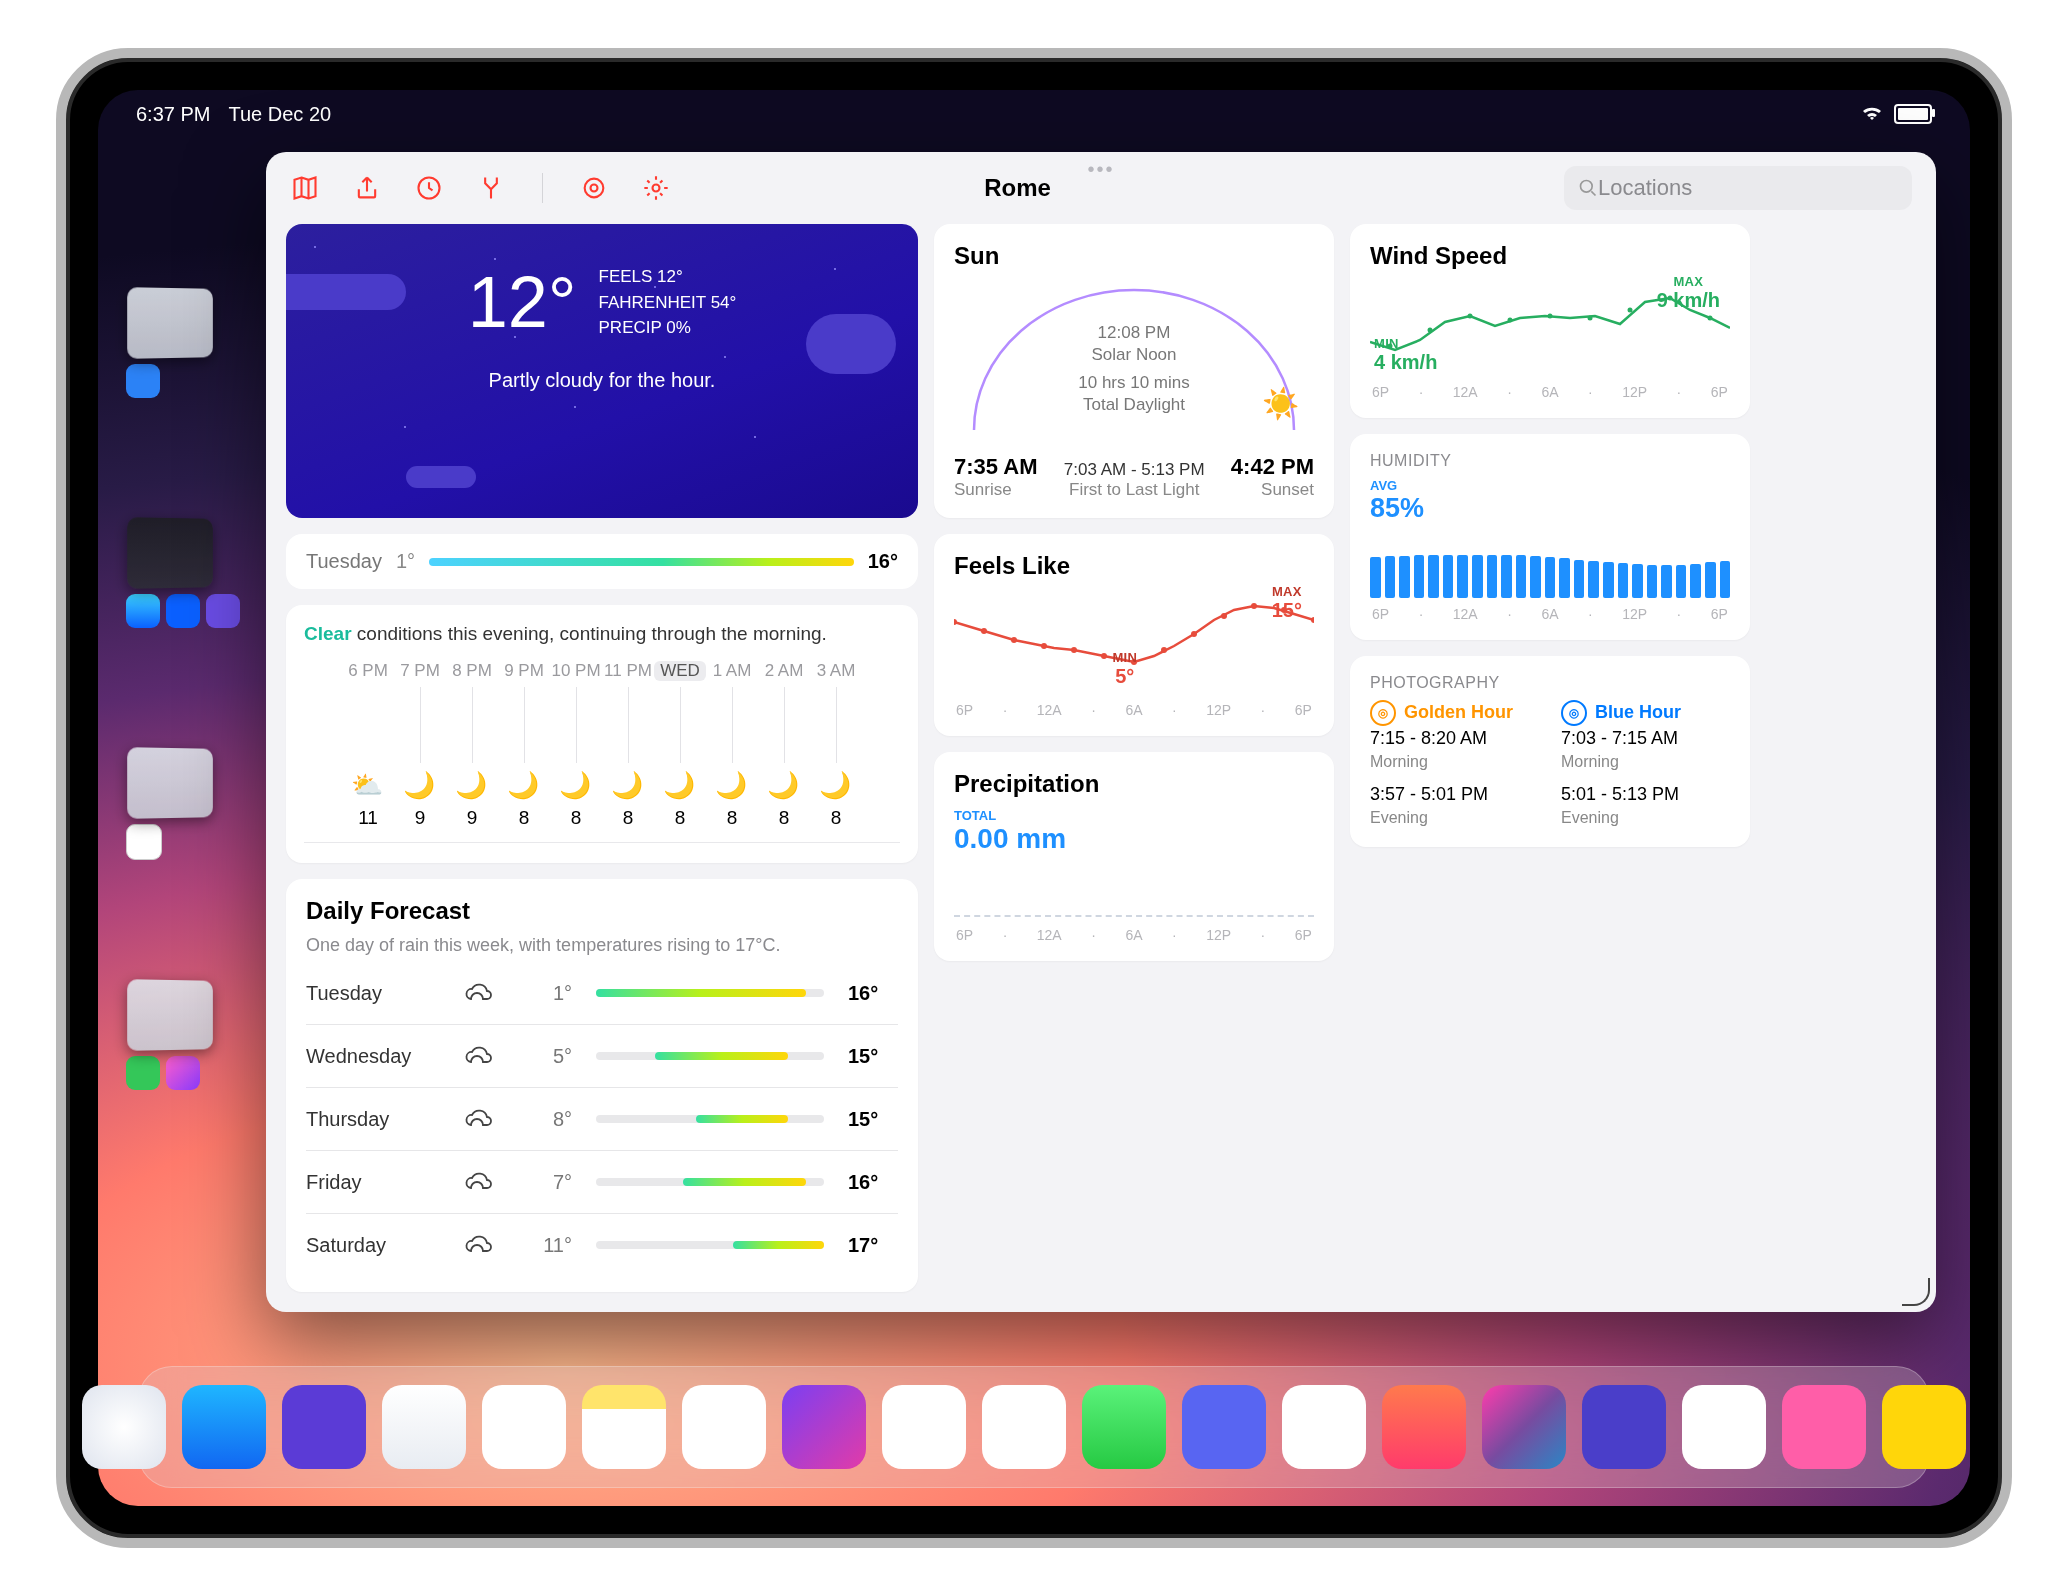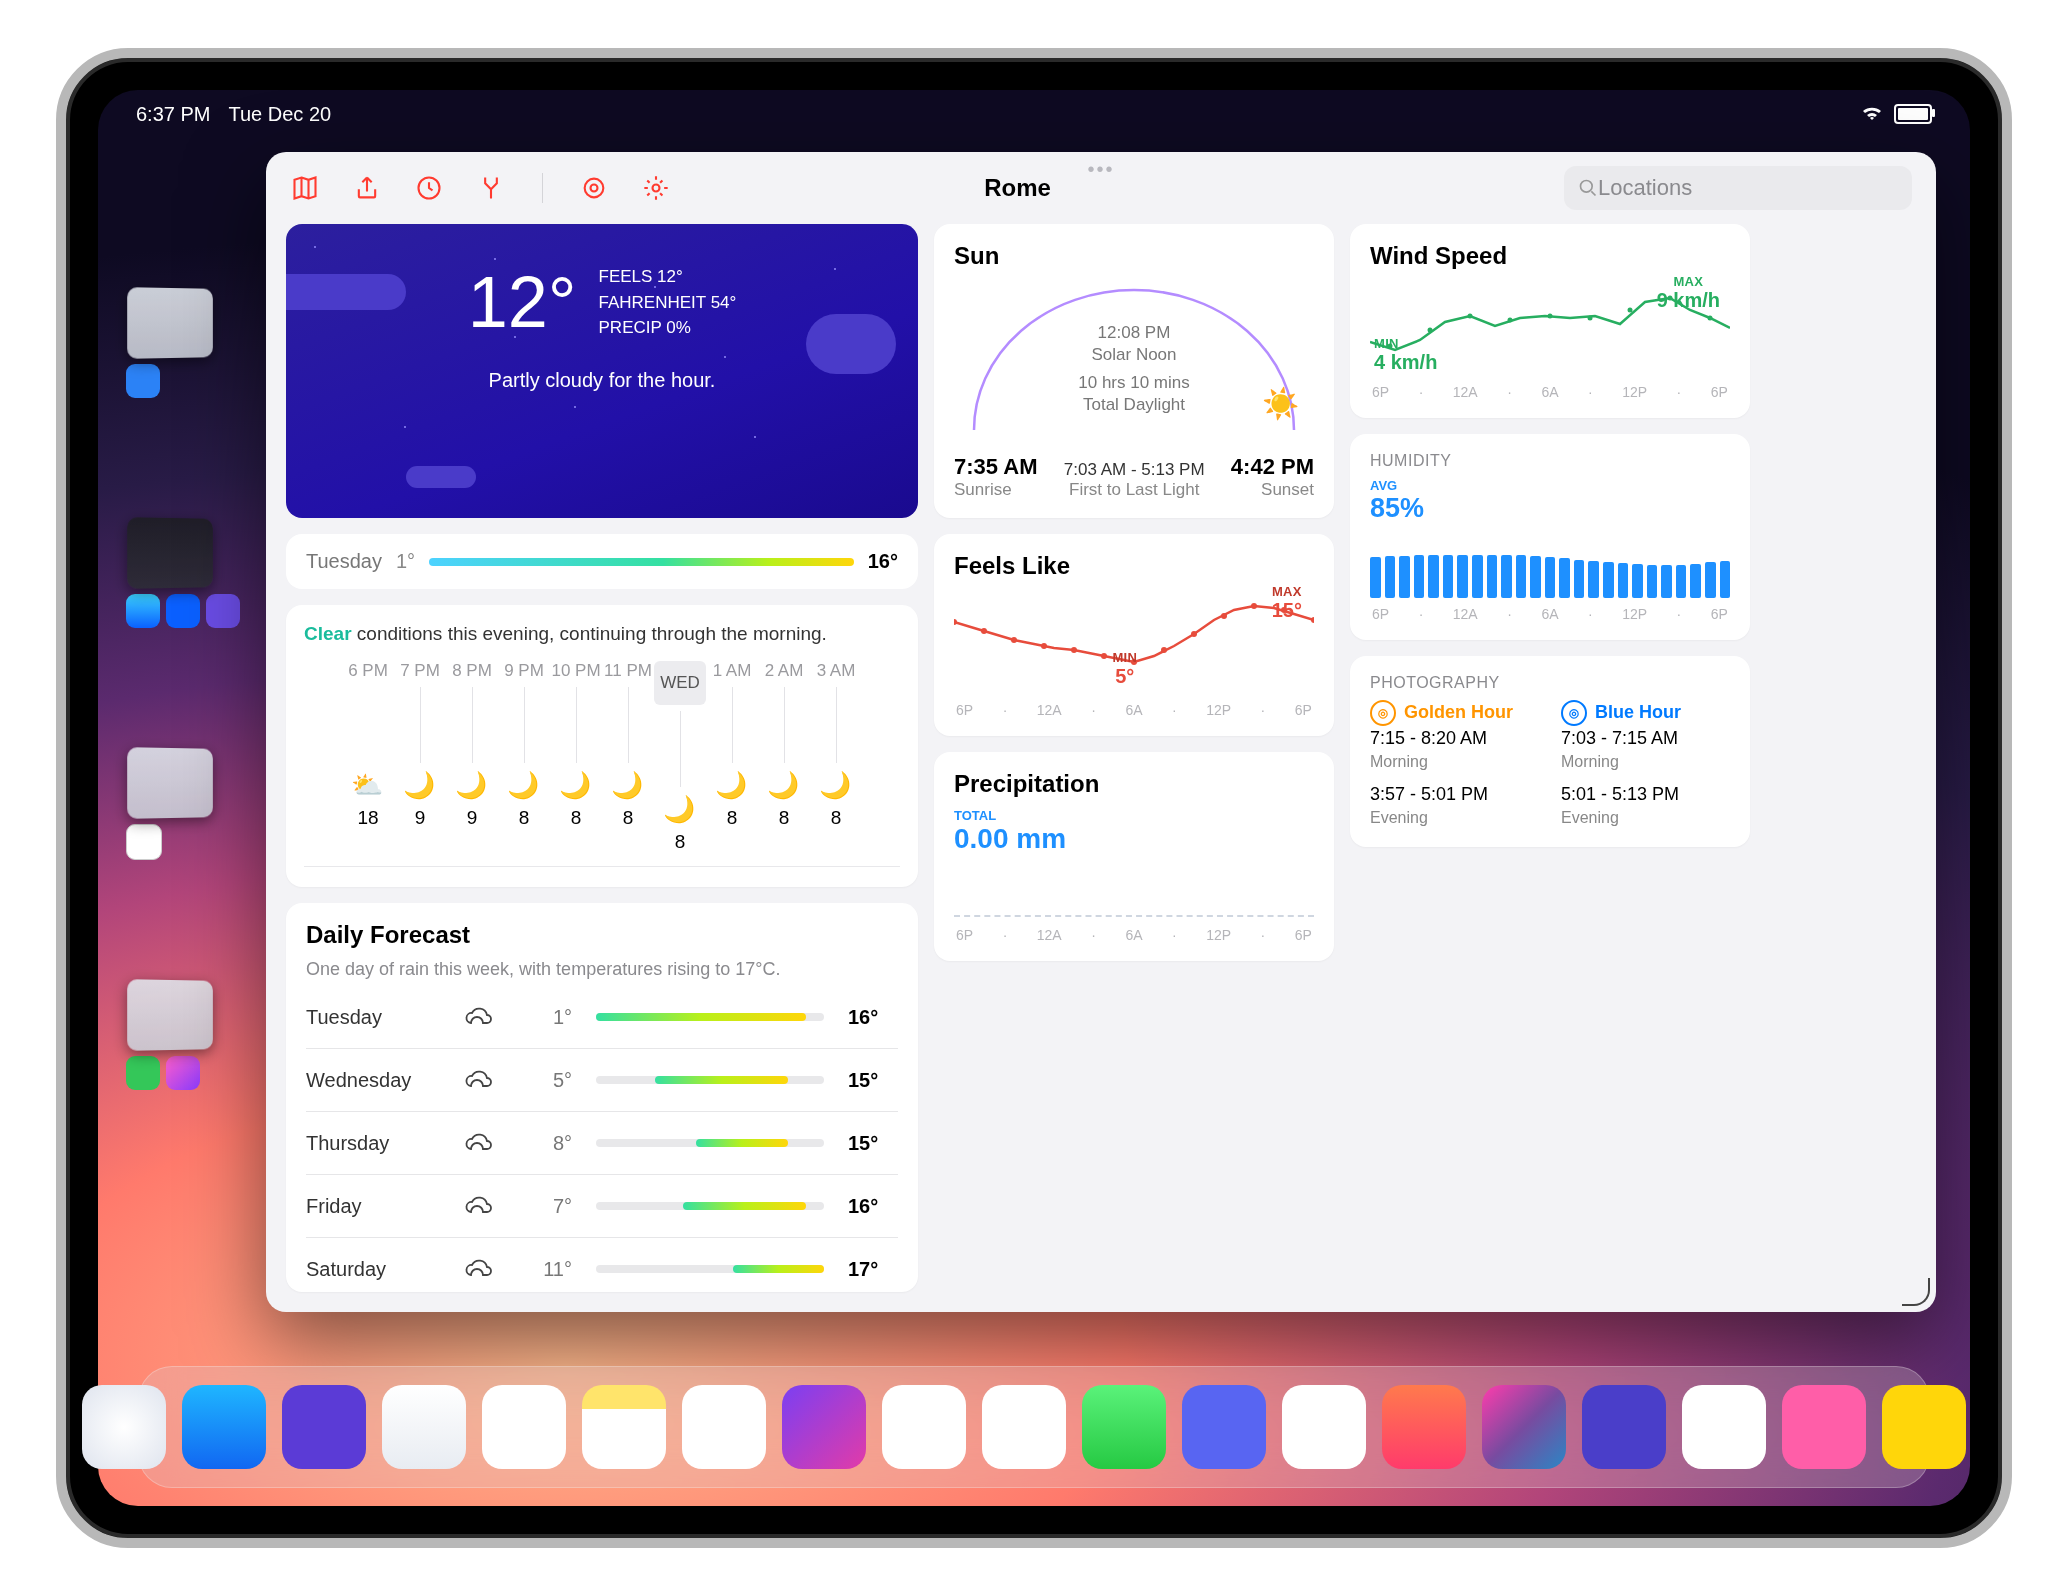--- a/index.html
+++ b/index.html
@@ -109,21 +109,21 @@
   .summary .bar{flex:1;height:8px;border-radius:4px;background:linear-gradient(90deg,#4dd2ff 0%,#34e0a1 55%,#b9f01a 80%,#ffd60a 100%)}
   .summary .lo{color:#888}
   .summary .hi{font-weight:700}
 
   .hourly{background:#fff;border-radius:16px;padding:18px}
   .hourly .clearline{font-size:19px;color:#333;margin-bottom:16px}
   .hourly .clearline b{color:#1abc9c;font-weight:600}
   .hgrid{display:flex;justify-content:center;padding:0 4px;position:relative}
   .hcol{display:flex;flex-direction:column;align-items:center;gap:6px;font-size:17px;color:#777;width:52px}
   .hcol .htime{color:#9a9a9e}
-  .hcol.sel .htime{background:#ececef;border-radius:6px;padding:12px 6px;color:#555}
+  .hcol.sel .htime{background:#ececef;border-radius:6px;padding:0 6px;color:#555}
   .hcol .hsep{width:1px;height:76px;background:#e2e2e6}
   .hcol:first-child .hsep{background:transparent}
   .hcol .hicon{width:32px;height:32px;display:flex;align-items:center;justify-content:center;color:#5046c8;font-size:26px}
   .hcol .hicon.day{color:#444}
   .hcol .htemp{color:#000;font-size:19px;font-weight:500}
   .hgrid::after{content:"";position:absolute;left:0;right:0;bottom:-14px;height:1px;background:#e8e8eb}
 
   .daily .ditem{display:flex;align-items:center;padding:16px 0;border-top:1px solid var(--sep);font-size:20px;gap:10px}
   .daily .ditem:first-of-type{border-top:none;padding-top:22px}
   .daily .dday{width:140px;color:#333}
@@ -316,21 +316,21 @@
             <span class="hi">16°</span>
           </div>
 
           <div class="hourly card" style="padding-bottom:34px">
             <div class="clearline"><b>Clear</b><span> conditions this evening, continuing through the morning.</span></div>
             <div class="hgrid" id="hgrid">
                 <div class="hcol">
                   <div class="htime">6 PM</div>
                   <div class="hsep"></div>
                   <div class="hicon day">⛅</div>
-                  <div class="htemp">18</div>
+                  <div class="htemp">11</div>
                 </div>
                 <div class="hcol">
                   <div class="htime">7 PM</div>
                   <div class="hsep"></div>
                   <div class="hicon ">🌙</div>
                   <div class="htemp">9</div>
                 </div>
                 <div class="hcol">
                   <div class="htime">8 PM</div>
                   <div class="hsep"></div>

